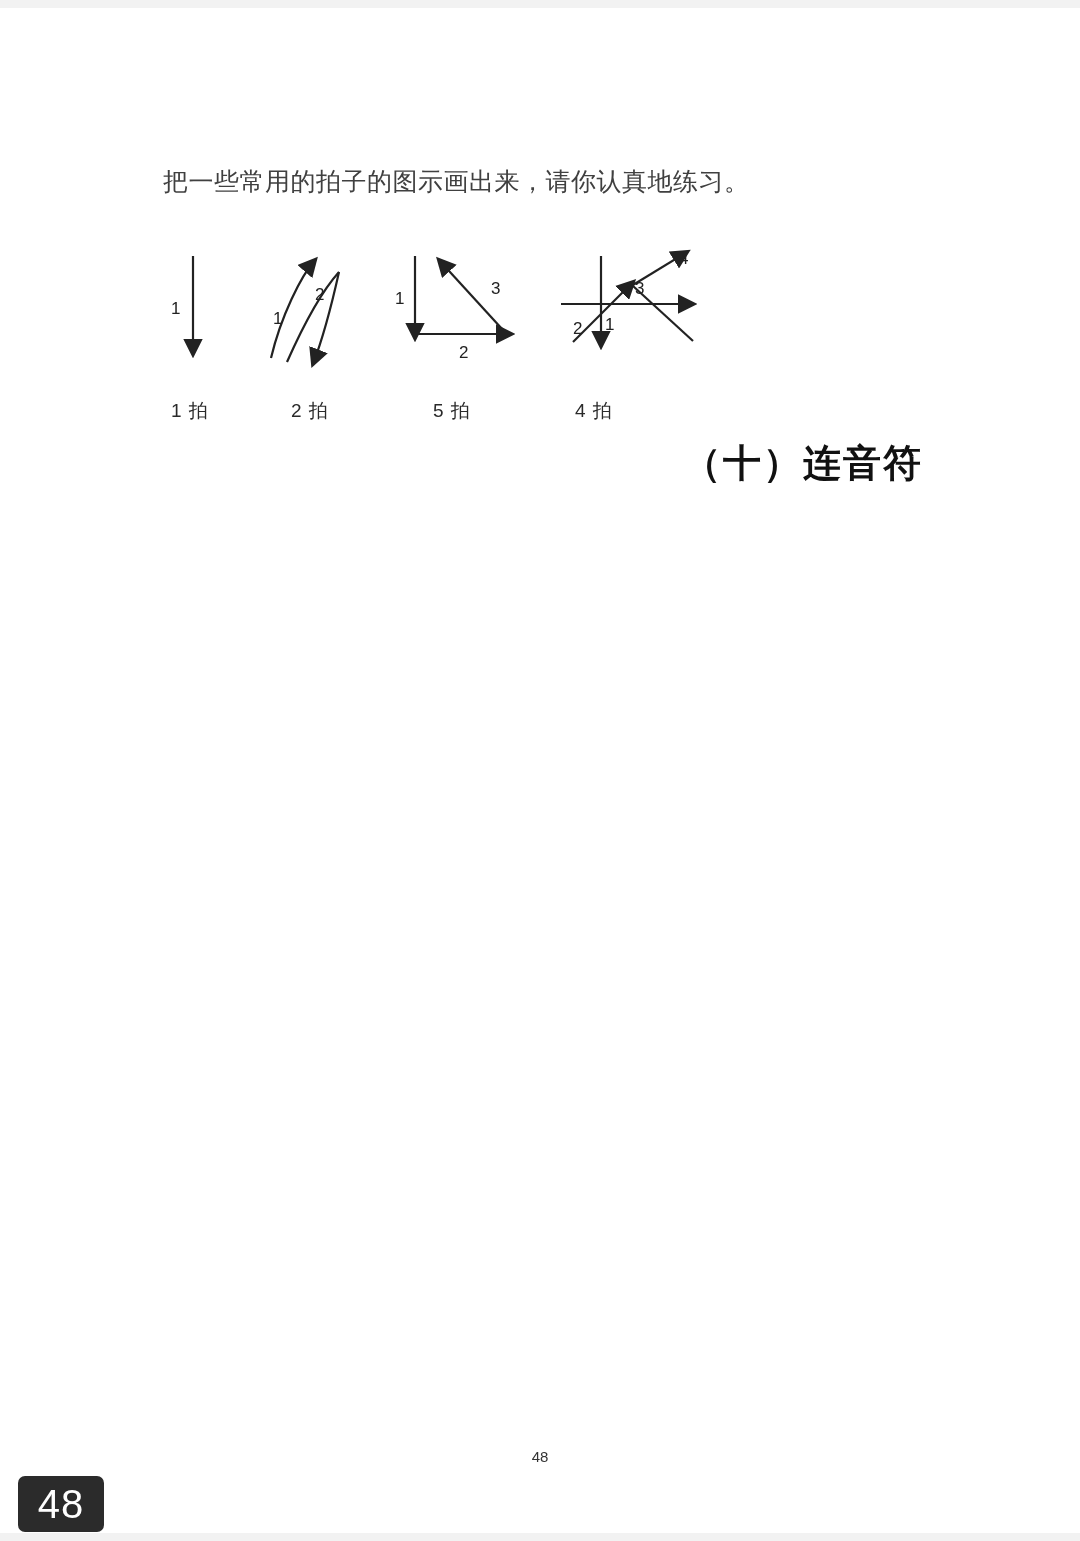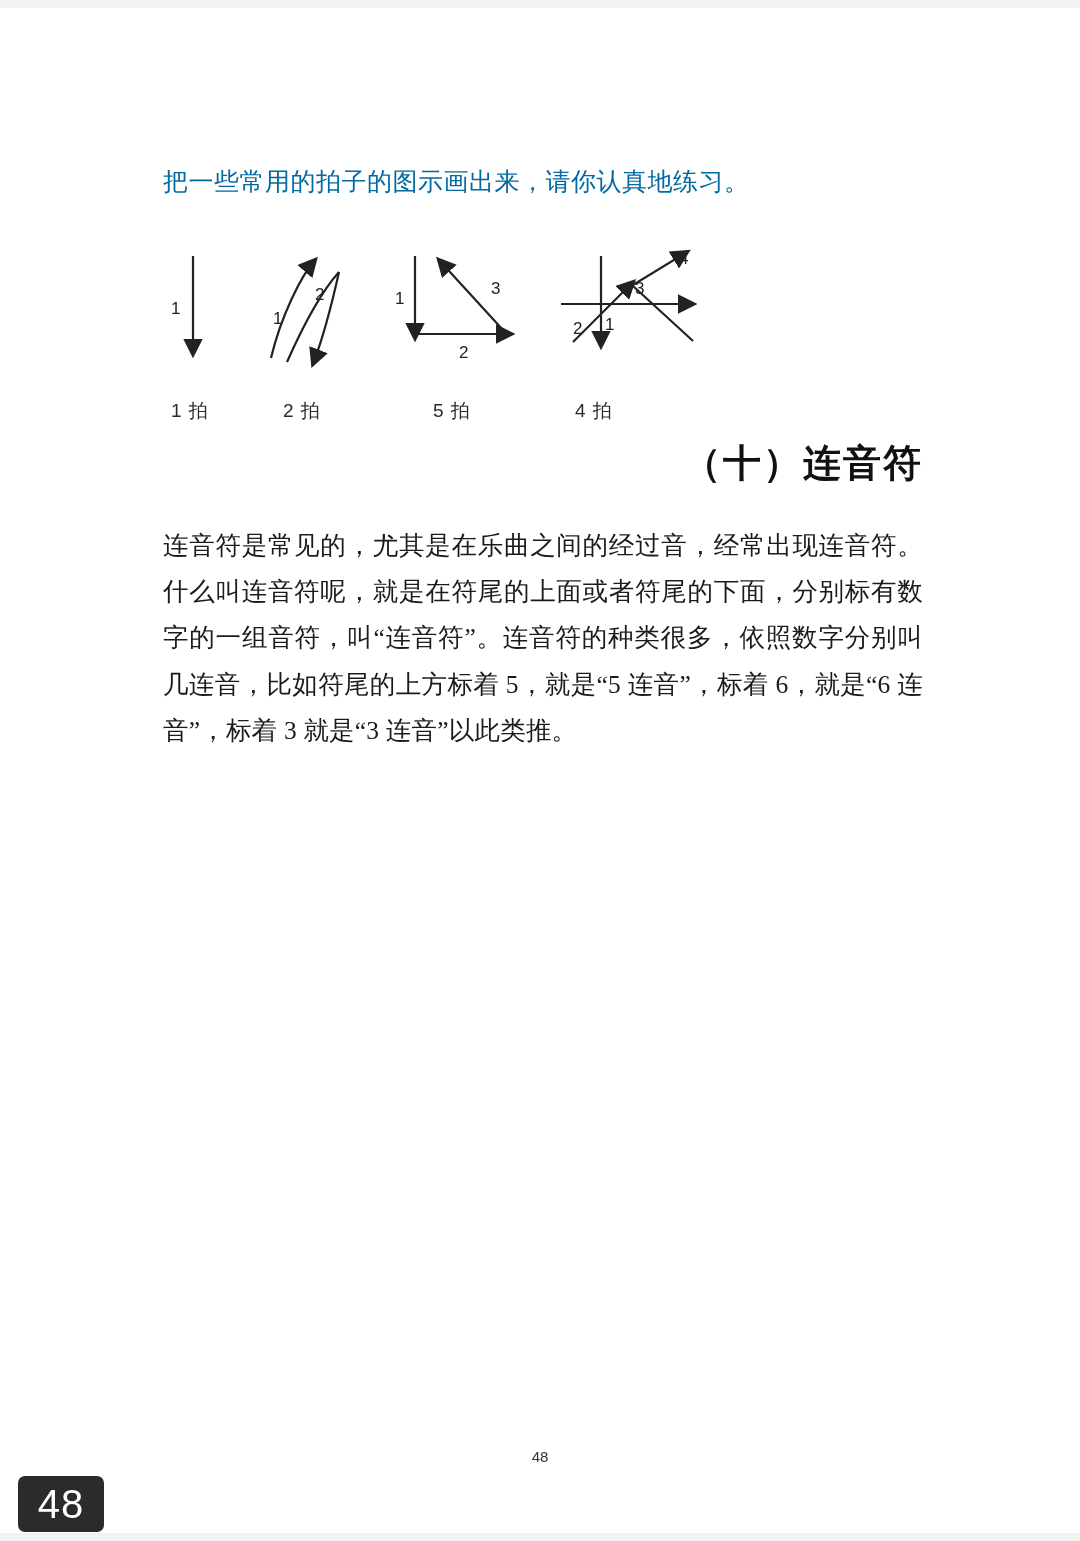--- a/index.html
+++ b/index.html
@@ -24,21 +24,21 @@
     box-sizing: border-box;
   }
   .content {
     position: absolute;
     left: 163px;
     top: 0;
     width: 760px;
   }
   .intro-line {
     font-size: 25px;
-    color: #0369a1;
+    color: #404040;
     letter-spacing: 0.5px;
     line-height: 1.5;
     margin-top: 155px;
   }
   
   .diagram {
     position: relative;
     margin-top: 45px;
     height: 150px;
   }
@@ -148,29 +148,28 @@
           <line x1="470" y1="40" x2="530" y2="95" stroke="#222" stroke-width="2.2"></line>
           <text x="410" y="88" font-family="Liberation Sans, sans-serif" font-size="17" fill="#222">2</text>
           <text x="442" y="84" font-family="Liberation Sans, sans-serif" font-size="17" fill="#222">1</text>
           <text x="472" y="48" font-family="Liberation Sans, sans-serif" font-size="17" fill="#222">3</text>
           <text x="516" y="18" font-family="Liberation Sans, sans-serif" font-size="17" fill="#222">4</text>
         </g>
       </svg>
 
       <div class="beat-labels">
         <span class="beat-label" style="left:8px;">1 拍</span>
-        <span class="beat-label" style="left:120px;">2 拍</span>
+        <span class="beat-label" style="left:128px;">2 拍</span>
         <span class="beat-label" style="left:270px;">5 拍</span>
         <span class="beat-label" style="left:412px;">4 拍</span>
       </div>
     </div>
 
     <h2 class="section-title">（十）连音符</h2>
 
-    <p class="body-par">连音符是常见的，尤其是在乐曲之间的经过音，经常出现连音符。什么叫连音符呢，就是在符尾的上面或者符尾的下面，分别标有数字的一组音符，叫“连音符”。连音符的种类很多，依照数字分别叫几连音，比如符尾的上方标着 5，就是“5 连音”，标着 6，就是“6 连音”，标着 3 就是“3 连音”以此类推。</p>
 
 
   </div>
 
   <div class="page-number-inline">48</div>
 </div>
 
 <div id="page-badge">48</div>
 
 </body></html>

